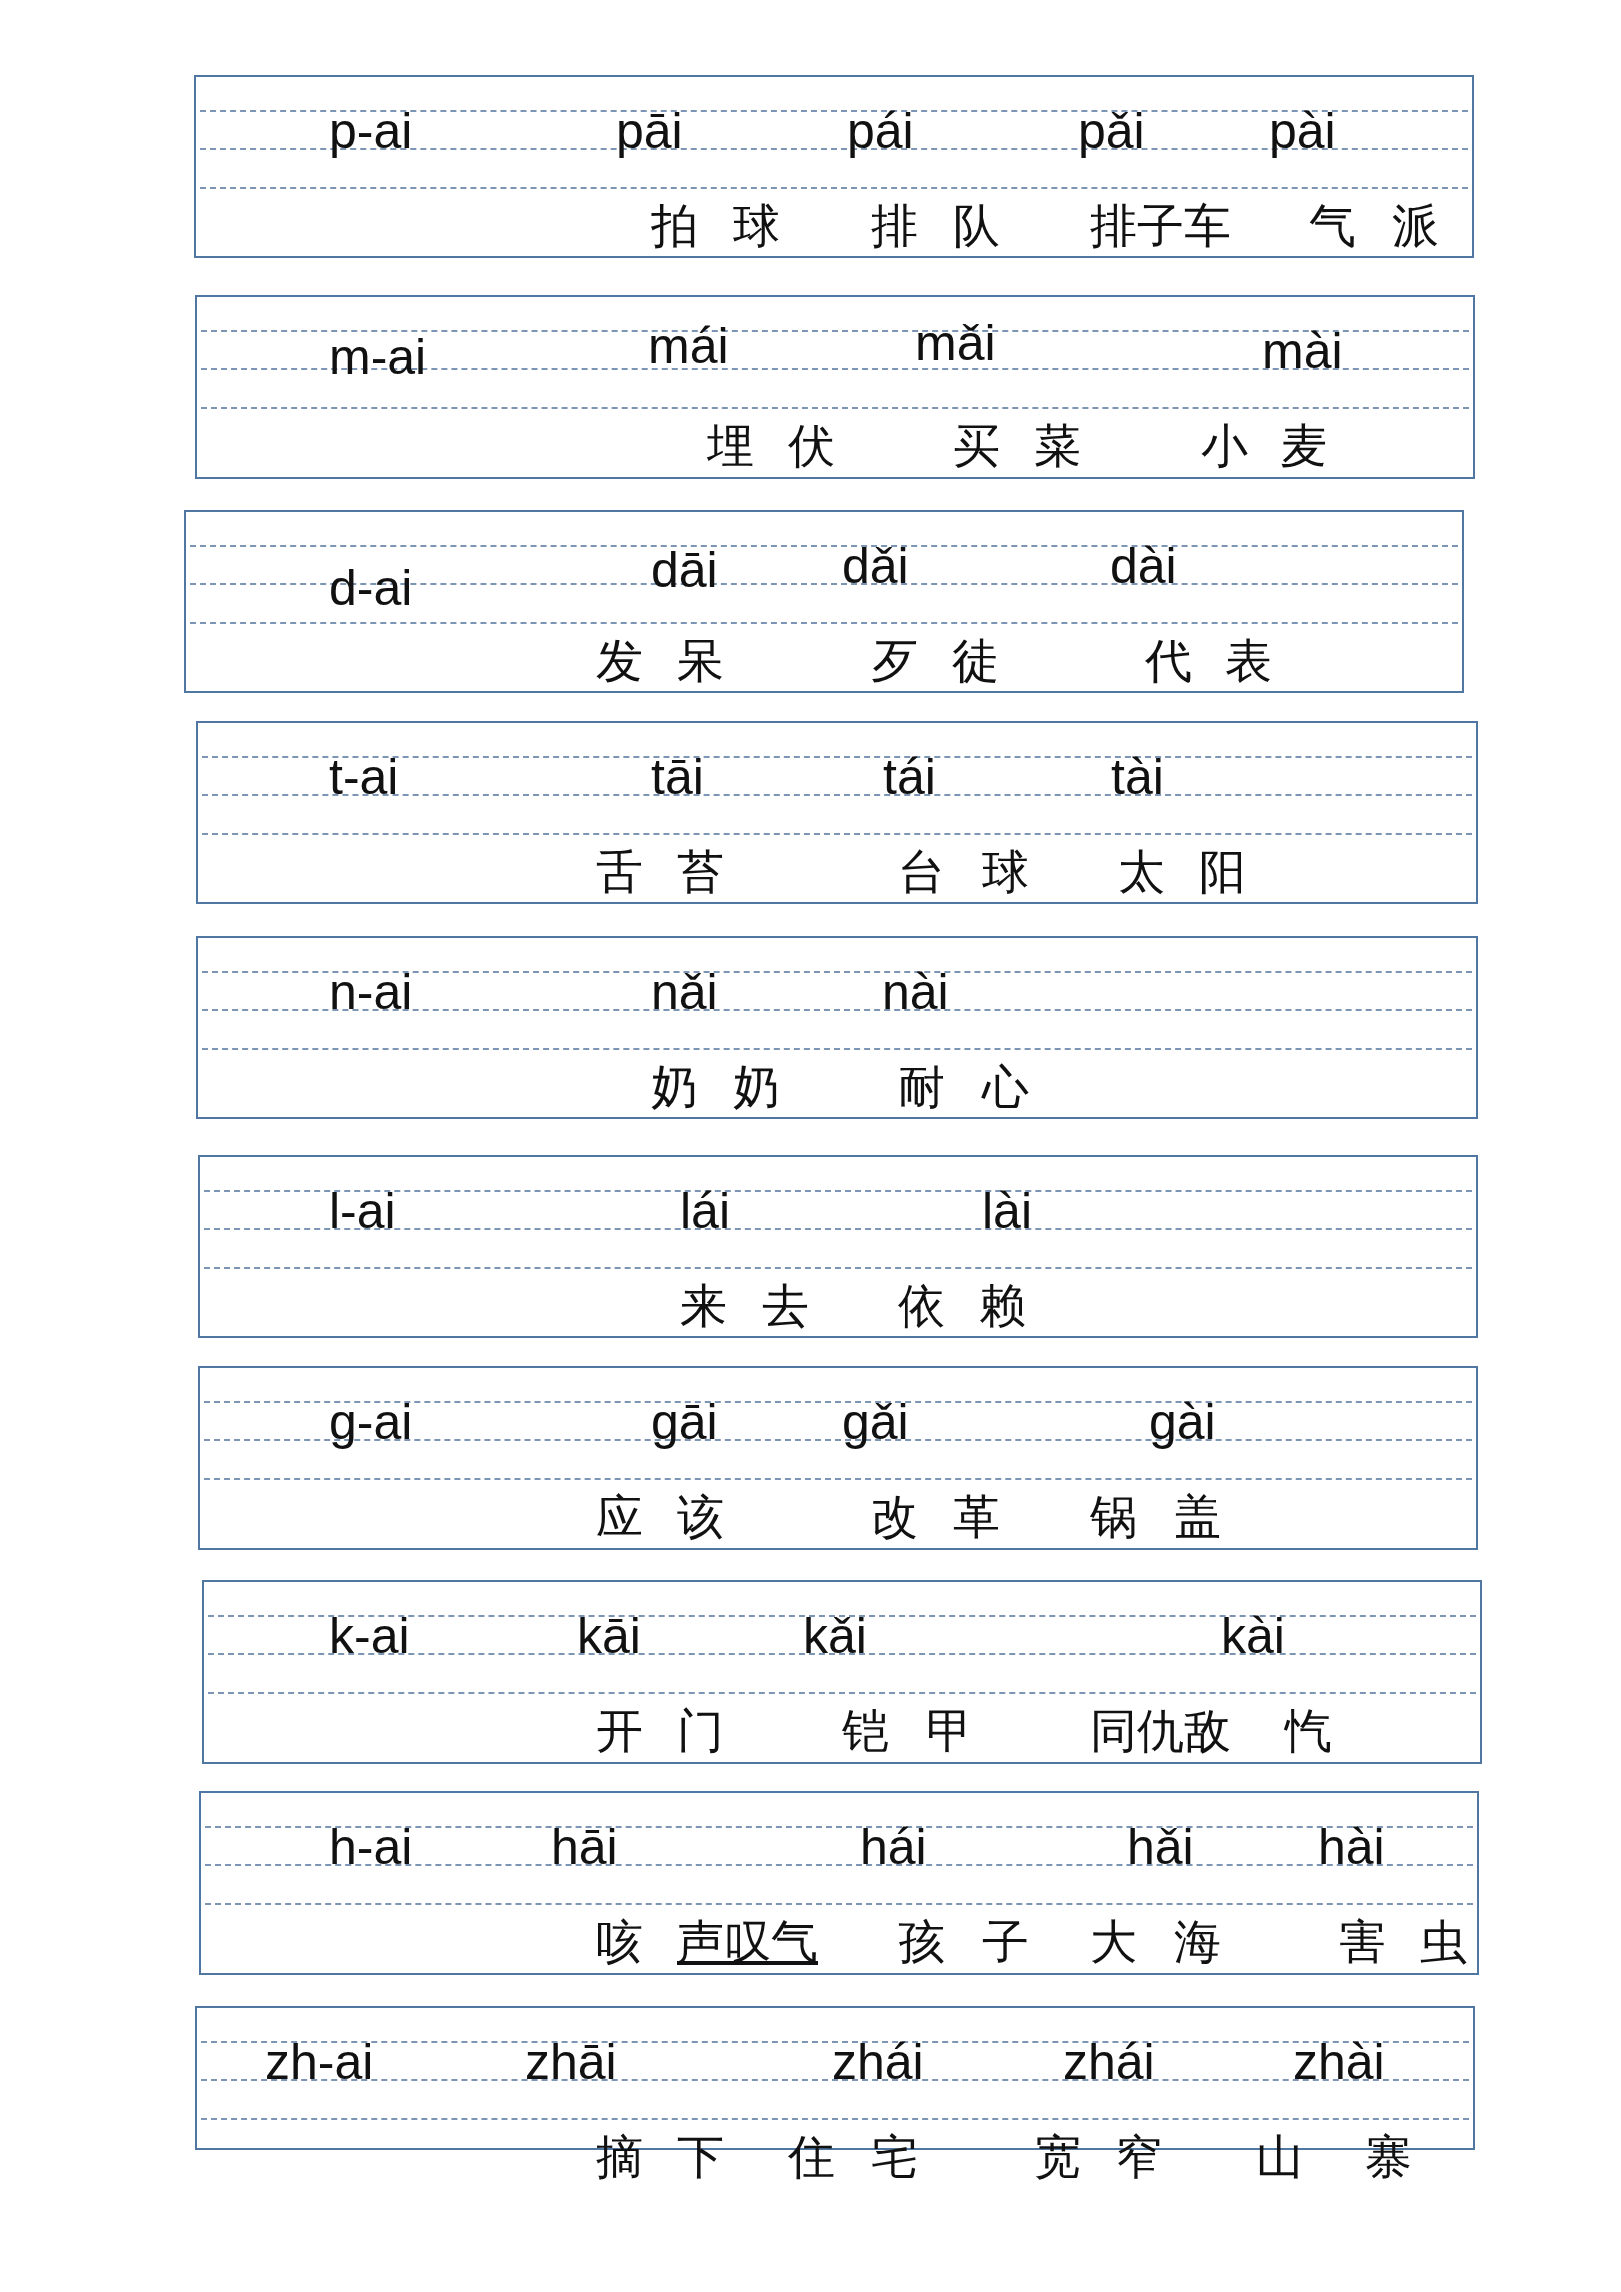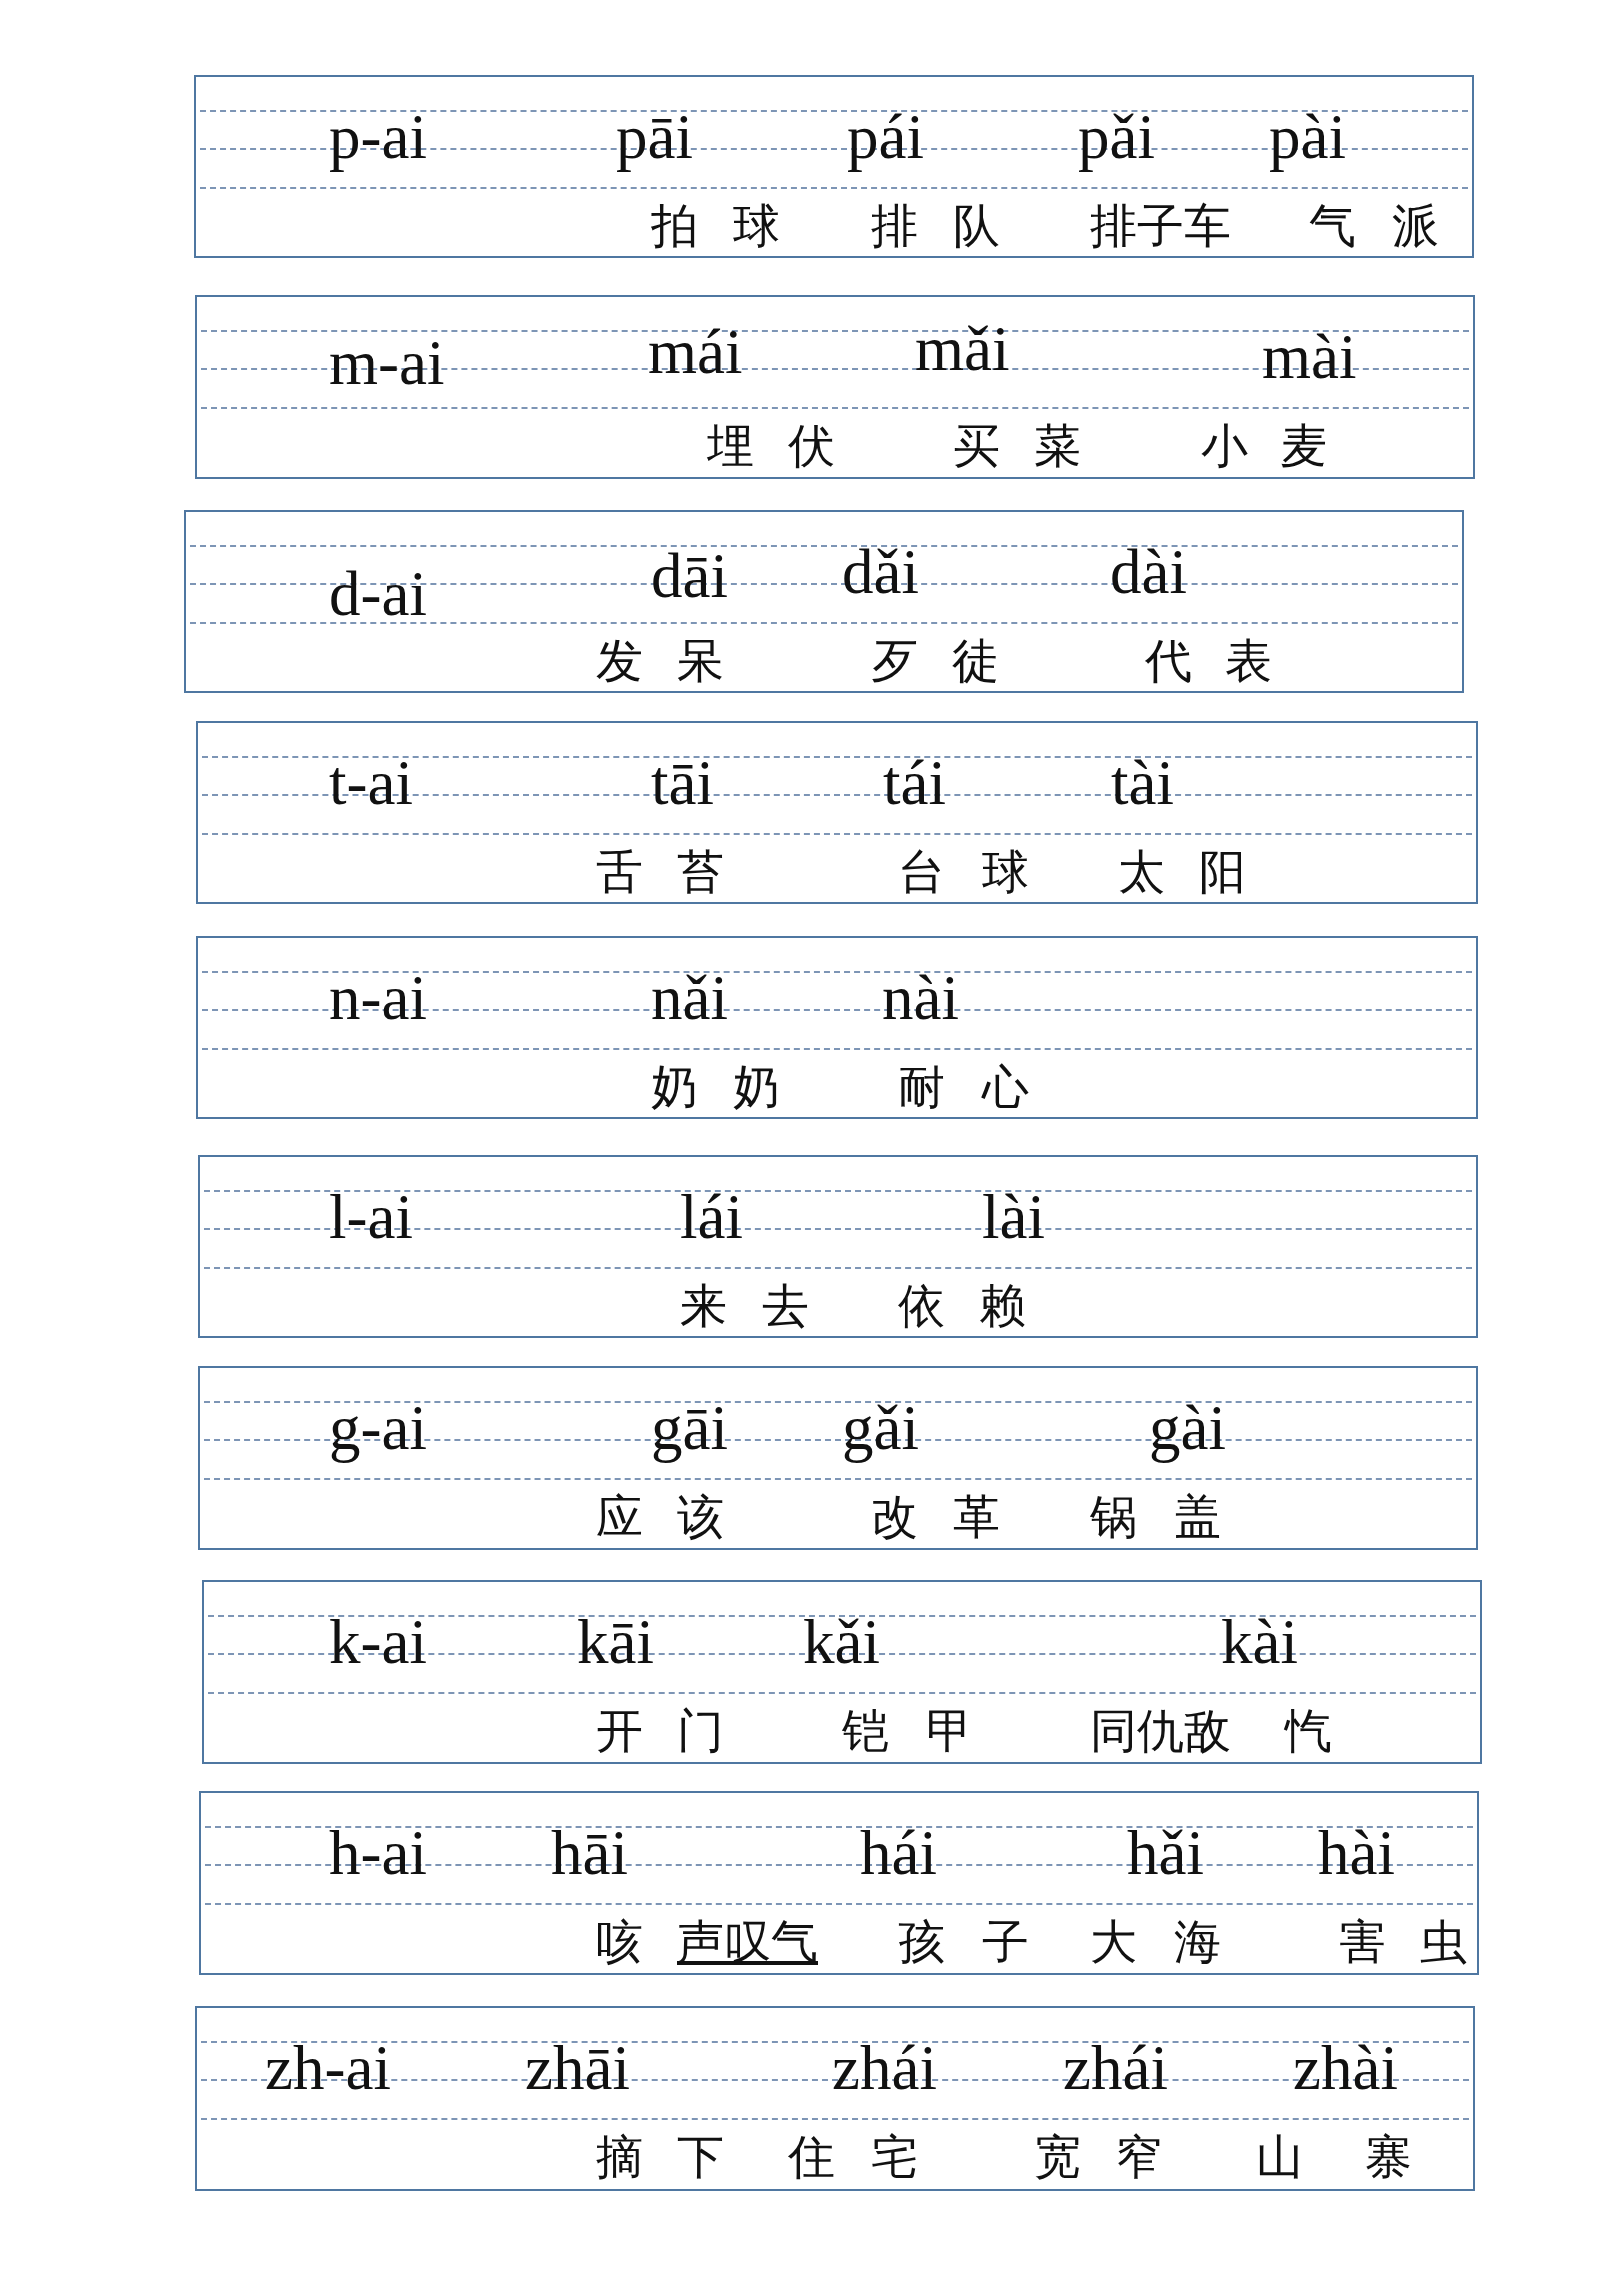--- a/index.html
+++ b/index.html
@@ -9,21 +9,21 @@
     border:2.9px solid #4f77a1; background:#ffffff;
   }
   .line {
     position:absolute; left:3.9px; right:3.9px; height:0;
     border-top:2px dashed #7d95b5;
   }
   .tok {
     position:absolute; white-space:nowrap; color:#111;
     line-height:1;
   }
-  .py { font-family:Liberation Serif, serif; font-size:63px; }
+  .py { font-family:Liberation Sans, sans-serif; font-size:50px; }
   .hz { font-family:"DejaVu Serif","Liberation Serif", serif; font-size:47px; letter-spacing:0; }
 </style>
 </head>
 <body>
 
 <div id="sheet">
     <div class="box" style="left: 194px; top: 75px; width: 1280px; height: 183px;">
       <div class="line" style="top: 33px;"></div>
       <div class="line" style="top: 71px;"></div>
       <div class="line" style="top: 110px;"></div>
@@ -150,21 +150,21 @@
       <span class="tok py" style="left: 1117px; top: 29px;">hài</span>
       <span class="tok hz" style="left: 395px; top: 125px;">咳</span>
       <span class="tok hz" style="left: 476px; top: 125px; text-decoration: underline;">声叹气</span>
       <span class="tok hz" style="left: 697px; top: 125px;">孩</span>
       <span class="tok hz" style="left: 781px; top: 125px;">子</span>
       <span class="tok hz" style="left: 889px; top: 125px;">大</span>
       <span class="tok hz" style="left: 973px; top: 125px;">海</span>
       <span class="tok hz" style="left: 1138px; top: 125px;">害</span>
       <span class="tok hz" style="left: 1219px; top: 125px;">虫</span>
     </div>
-    <div class="box" style="left: 195px; top: 2006px; width: 1280px; height: 185px;">
+    <div class="box" style="left: 195px; top: 2006px; width: 1280px; height: 144px;">
       <div class="line" style="top: 33px;"></div>
       <div class="line" style="top: 71px;"></div>
       <div class="line" style="top: 110px;"></div>
       <span class="tok py" style="left: 68px; top: 29px;">zh-ai</span>
       <span class="tok py" style="left: 328px; top: 29px;">zhāi</span>
       <span class="tok py" style="left: 635px; top: 29px;">zhái</span>
       <span class="tok py" style="left: 866px; top: 29px;">zhái</span>
       <span class="tok py" style="left: 1096px; top: 29px;">zhài</span>
       <span class="tok hz" style="left: 399px; top: 125px;">摘</span>
       <span class="tok hz" style="left: 480px; top: 125px;">下</span>

